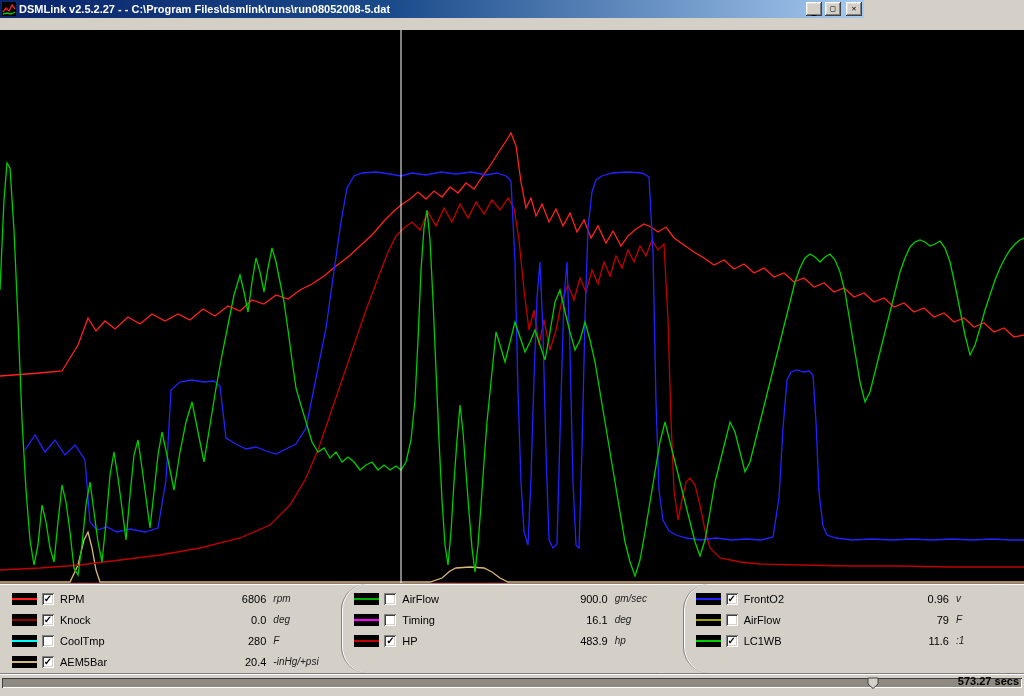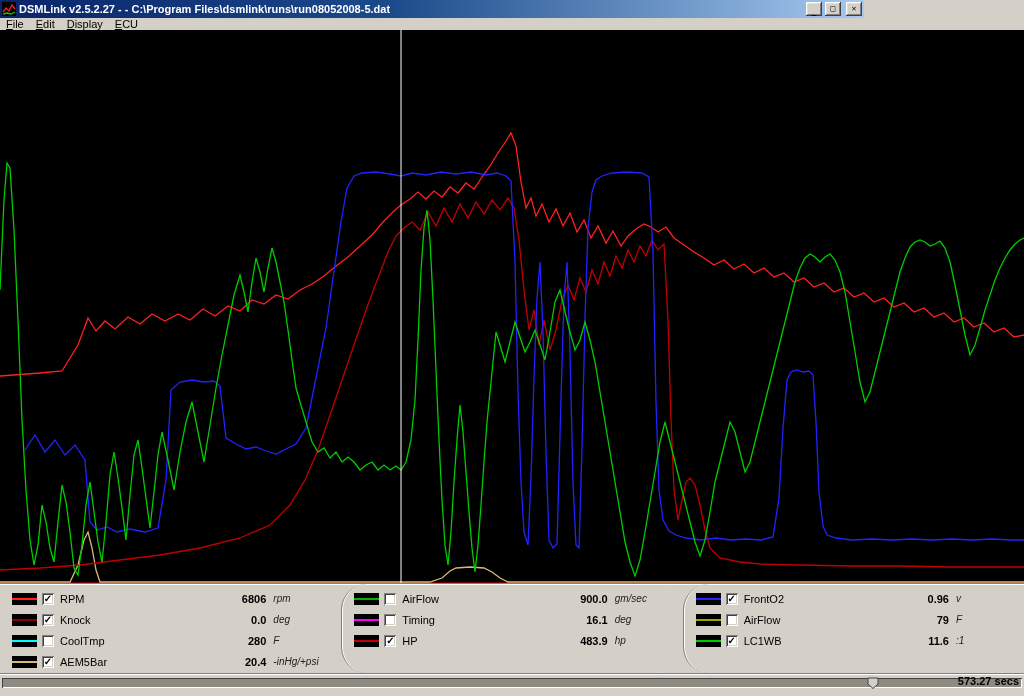--- a/index.html
+++ b/index.html
@@ -45,21 +45,21 @@
   .lrow{height:21px;display:flex;align-items:center;padding:0 10px 0 12px;}
   .swatch{width:25px;height:12px;background:#000;display:flex;align-items:center;flex:0 0 auto;}
   .swline{display:block;width:100%;height:2px;}
   .cb{
     width:12px;height:12px;margin-left:5px;background:#fff;flex:0 0 auto;
     box-shadow:inset 1px 1px 0 #808080,inset -1px -1px 0 #fff,inset 2px 2px 0 #404040,inset -2px -2px 0 #d4d0c8;
     display:flex;align-items:center;justify-content:center;
     font-size:10px;font-weight:bold;line-height:1;color:#000;
   }
   .lname{margin-left:6px;}
-  .lval{margin-left:auto;font-weight:bold;text-align:left;}
+  .lval{margin-left:auto;font-weight:normal;text-align:left;}
   .lunit{width:58px;margin-left:7px;font-style:italic;font-size:10px;color:#222;}
   
   .bottombar{
     position:absolute;left:0;top:673px;width:1024px;height:16px;background:#d4d0c8;
     border-top:1px solid #808080;box-shadow:inset 0 1px 0 #fff;box-sizing:border-box;
   }
   .track{
     position:absolute;left:2px;right:2px;top:4px;height:10px;background:#8e8a82;
     box-shadow:inset 1px 1px 0 #404040,inset -1px -1px 0 #fff;
   }
@@ -82,26 +82,20 @@
         <span>_</span>
       </span>
     <span class="tb-btn">
         <span>□</span>
       </span>
     <span class="tb-btn close">
         <span>✕</span>
       </span>
   </div>
 
-  <div class="menubar">
-    <span class="menu-item"><u>F</u>ile</span>
-    <span class="menu-item"><u>E</u>dit</span>
-    <span class="menu-item"><u>D</u>isplay</span>
-    <span class="menu-item"><u>E</u>CU</span>
-  </div>
 
   <div class="chart">
     <svg width="1024" height="553" viewBox="0 30 1024 553" preserveAspectRatio="none">
         <polyline points="0,583 1024,583" fill="none" stroke="#8b0000" stroke-width="1.3"></polyline>
         <polyline points="0,582 70,582 78,565 84,540 88,532 92,548 96,570 100,582 430,582 442,578 450,571 456,568 470,567 484,568 492,572 500,578 508,582 1024,582" fill="none" stroke="#d8b878" stroke-width="1.3"></polyline>
         <polyline points="0,570 40,568 80,565 120,560 160,555 200,548 240,538 270,525 290,505 305,480 318,450 330,415 342,380 354,345 366,310 378,278 388,252 396,236 404,228 412,222 420,230 428,212 436,226 444,208 452,222 460,204 468,218 476,202 484,214 492,200 500,210 508,198 514,208 519,240 524,290 529,330 534,310 539,345 544,320 550,350 556,330 562,300 568,285 574,300 580,278 586,292 592,270 598,284 604,262 610,276 616,256 622,268 628,250 634,262 640,246 646,256 652,240 658,250 664,244 668,320 671,420 674,490 678,520 682,500 686,482 690,478 695,485 700,505 705,530 710,548 720,558 740,562 760,564 800,565 850,566 900,566 950,567 1000,567 1024,567" fill="none" stroke="#c00000" stroke-width="1.3"></polyline>
         <polyline points="0,376 40,373 62,371 78,345 88,318 96,331 105,321 115,329 128,317 140,324 152,314 165,321 178,314 190,320 203,309 215,316 228,306 240,311 252,300 264,304 276,295 288,299 300,290 312,284 324,276 336,266 348,257 360,246 372,235 384,221 394,211 401,205 410,199 418,192 426,199 434,191 442,197 450,187 458,193 466,183 474,189 482,177 490,166 498,153 506,141 511,133 516,146 521,182 526,208 531,198 536,216 542,204 549,222 556,209 563,226 570,213 577,232 584,220 591,238 598,226 606,243 613,231 621,246 628,236 636,229 644,224 651,227 658,232 666,227 674,238 684,245 694,252 704,258 714,265 724,260 734,269 744,264 754,273 764,268 774,277 784,273 794,282 804,278 814,287 824,283 834,292 844,288 854,297 864,293 874,302 884,298 894,307 904,303 914,312 924,308 934,317 944,313 954,322 964,318 974,327 984,323 994,332 1004,328 1014,337 1024,335" fill="none" stroke="#ff2020" stroke-width="1.3"></polyline>
         <polyline points="25,450 35,435 45,452 55,440 65,455 75,445 85,460 90,522 97,530 107,527 117,532 130,529 145,532 158,528 166,480 171,390 180,382 192,380 204,382 214,381 220,386 226,438 236,444 246,449 256,447 266,451 276,454 286,449 296,444 306,428 316,378 326,328 333,278 341,222 347,188 354,176 362,173 376,172 390,174 401,176 412,173 426,175 441,172 456,174 471,172 486,175 497,173 506,176 511,181 515,262 518,392 521,482 524,532 528,545 531,478 534,378 537,298 540,262 543,332 546,452 549,540 553,548 557,544 561,398 564,298 567,262 570,352 573,482 576,545 579,548 582,448 585,318 588,228 592,192 596,180 602,176 612,173 627,172 642,173 649,177 653,252 656,402 659,490 663,520 669,531 676,535 686,538 701,540 716,538 731,540 746,539 761,540 773,537 779,498 783,428 787,380 791,372 797,370 803,372 809,371 813,375 816,422 819,492 823,526 827,535 836,538 852,540 872,539 892,540 912,539 932,540 952,539 972,540 992,539 1012,540 1024,540" fill="none" stroke="#2222ff" stroke-width="1.3"></polyline>
         <polyline points="0,290 4,200 7,163 10,168 14,230 18,320 22,420 26,490 30,540 34,565 38,545 42,505 46,522 50,548 54,562 58,522 62,485 66,502 70,532 74,568 78,575 82,545 86,505 90,482 94,512 98,542 102,562 106,522 110,475 114,452 118,478 122,508 126,540 130,495 134,455 138,440 142,468 146,498 150,528 154,492 158,455 162,432 168,460 174,490 180,452 186,422 192,402 198,432 204,462 210,425 216,388 222,355 228,325 234,295 240,275 244,292 248,312 252,282 256,258 260,272 264,292 268,268 272,248 276,262 280,282 284,302 288,330 292,360 296,388 300,402 306,422 312,442 318,452 324,448 330,458 336,452 342,462 348,457 354,462 360,470 366,465 372,462 378,470 384,465 390,470 396,466 401,470 406,462 411,440 415,400 418,340 421,270 424,228 427,210 430,240 433,300 436,370 439,440 442,500 445,545 448,565 451,532 454,482 457,440 460,405 463,432 466,472 469,512 472,548 475,572 478,545 481,505 484,462 487,422 490,392 493,362 496,332 500,345 505,362 510,342 515,322 520,337 525,352 530,342 535,330 540,345 545,360 550,332 555,302 560,290 565,312 570,332 575,350 580,340 585,322 590,340 595,362 600,392 605,422 610,452 615,482 620,512 625,542 630,562 635,576 640,560 645,532 650,502 655,472 660,442 665,422 670,442 675,462 680,482 685,502 690,522 695,542 700,556 705,540 710,512 715,482 720,462 725,442 730,422 735,432 740,452 745,472 750,462 755,442 760,422 765,402 770,382 775,362 780,342 785,322 790,302 795,282 800,268 805,258 810,254 815,257 820,262 825,257 830,254 835,260 840,272 845,292 850,322 855,352 860,382 865,402 870,392 875,372 880,352 885,332 890,312 895,292 900,272 905,258 910,247 915,242 920,240 925,242 930,246 935,244 940,241 945,248 950,262 955,285 960,310 965,335 970,355 975,345 980,328 985,310 990,295 995,280 1000,268 1005,258 1010,250 1015,244 1020,240 1024,238" fill="none" stroke="#00cc00" stroke-width="1.3"></polyline>
         <line x1="401" x2="401" y1="30" y2="583" stroke="#ffffff" stroke-width="1"></line>

